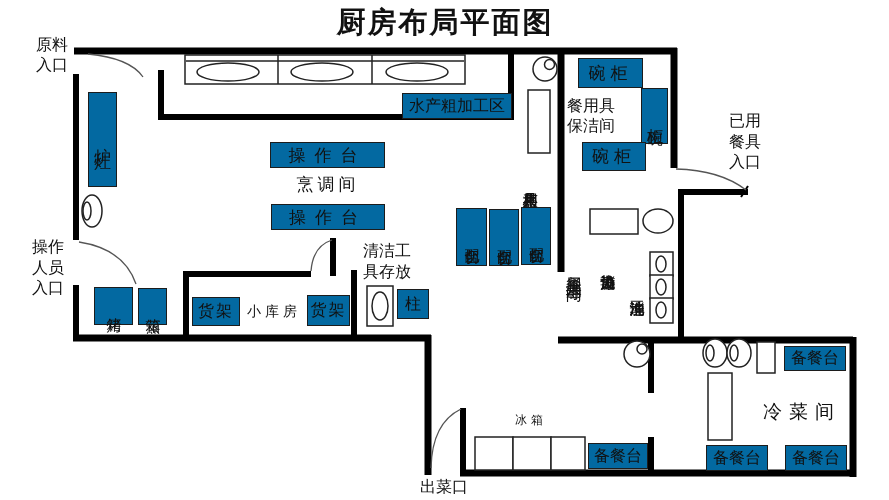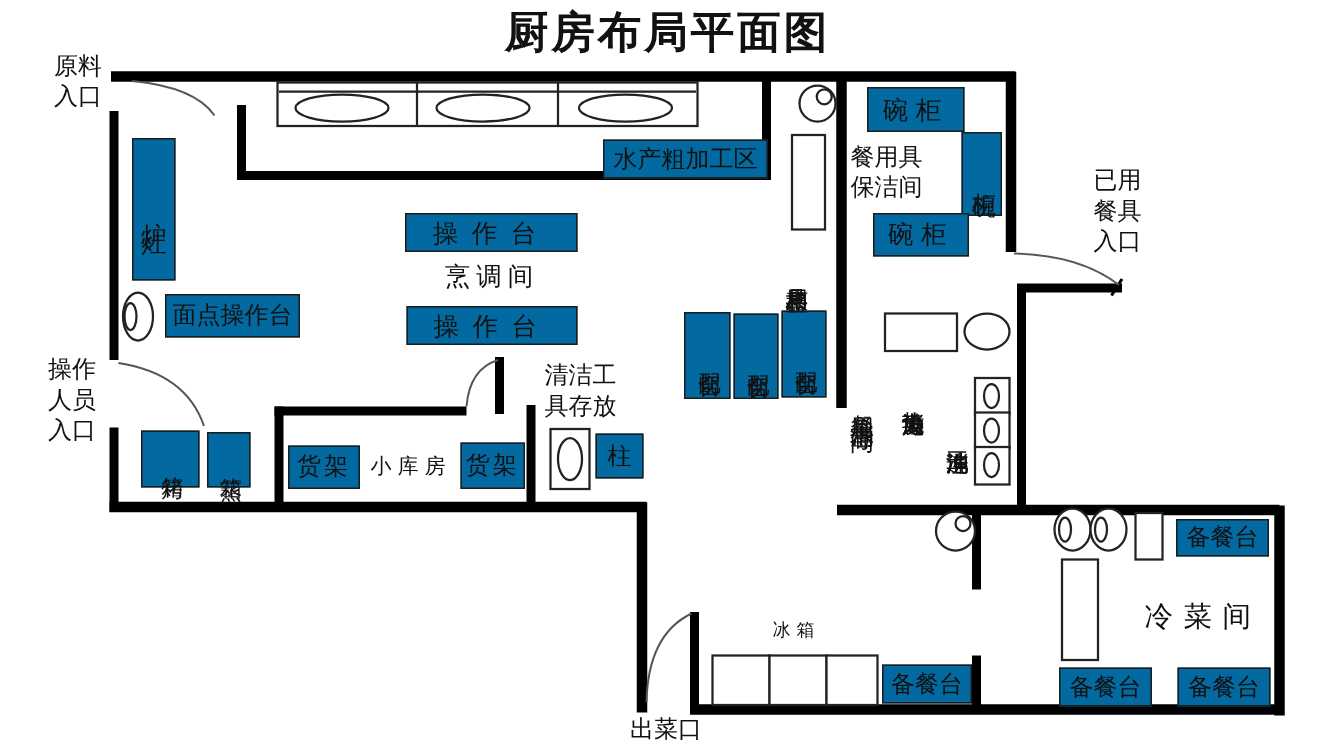--- a/index.html
+++ b/index.html
@@ -116,21 +116,20 @@
 人员
 入口</div>
   <div class="lbl" style="left:695px;top:109px;width:48px;height:66px;margin-left:26px;">已用
 餐具
 入口</div>
   <div class="lbl" style="left:408px;top:476px;width:72px;height:22px;">出菜口</div>
 
   <div class="box" style="left:402px;top:93px;width:110px;height:26px;">水产粗加工区</div>
 
   <div class="box v" style="left:88px;top:92px;width:29px;height:95px;font-size:17px;letter-spacing:6px;">炉灶</div>
-  <div class="box" style="left:110px;top:196px;width:90px;height:29px;">面点操作台</div>
   <div class="box v" style="left:94px;top:287px;width:39px;height:38px;font-size:15px;">烤箱</div>
   <div class="box v" style="left:138px;top:288px;width:29px;height:37px;font-size:15px;">蒸箱</div>
 
   <div class="box sp" style="left:270px;top:142px;width:115px;height:26px;font-size:17px;">操作台</div>
   <div class="lbl sp2" style="left:292px;top:174px;width:72px;height:22px;font-size:17px;">烹调间</div>
   <div class="box sp" style="left:271px;top:204px;width:114px;height:26px;font-size:17px;">操作台</div>
 
   <div class="box" style="left:192px;top:297px;width:48px;height:29px;letter-spacing:2px;">货架</div>
   <div class="lbl sp2" style="left:244px;top:301px;width:60px;height:22px;font-size:14px;">小库房</div>
   <div class="box" style="left:307px;top:295px;width:43px;height:31px;letter-spacing:2px;">货架</div>

